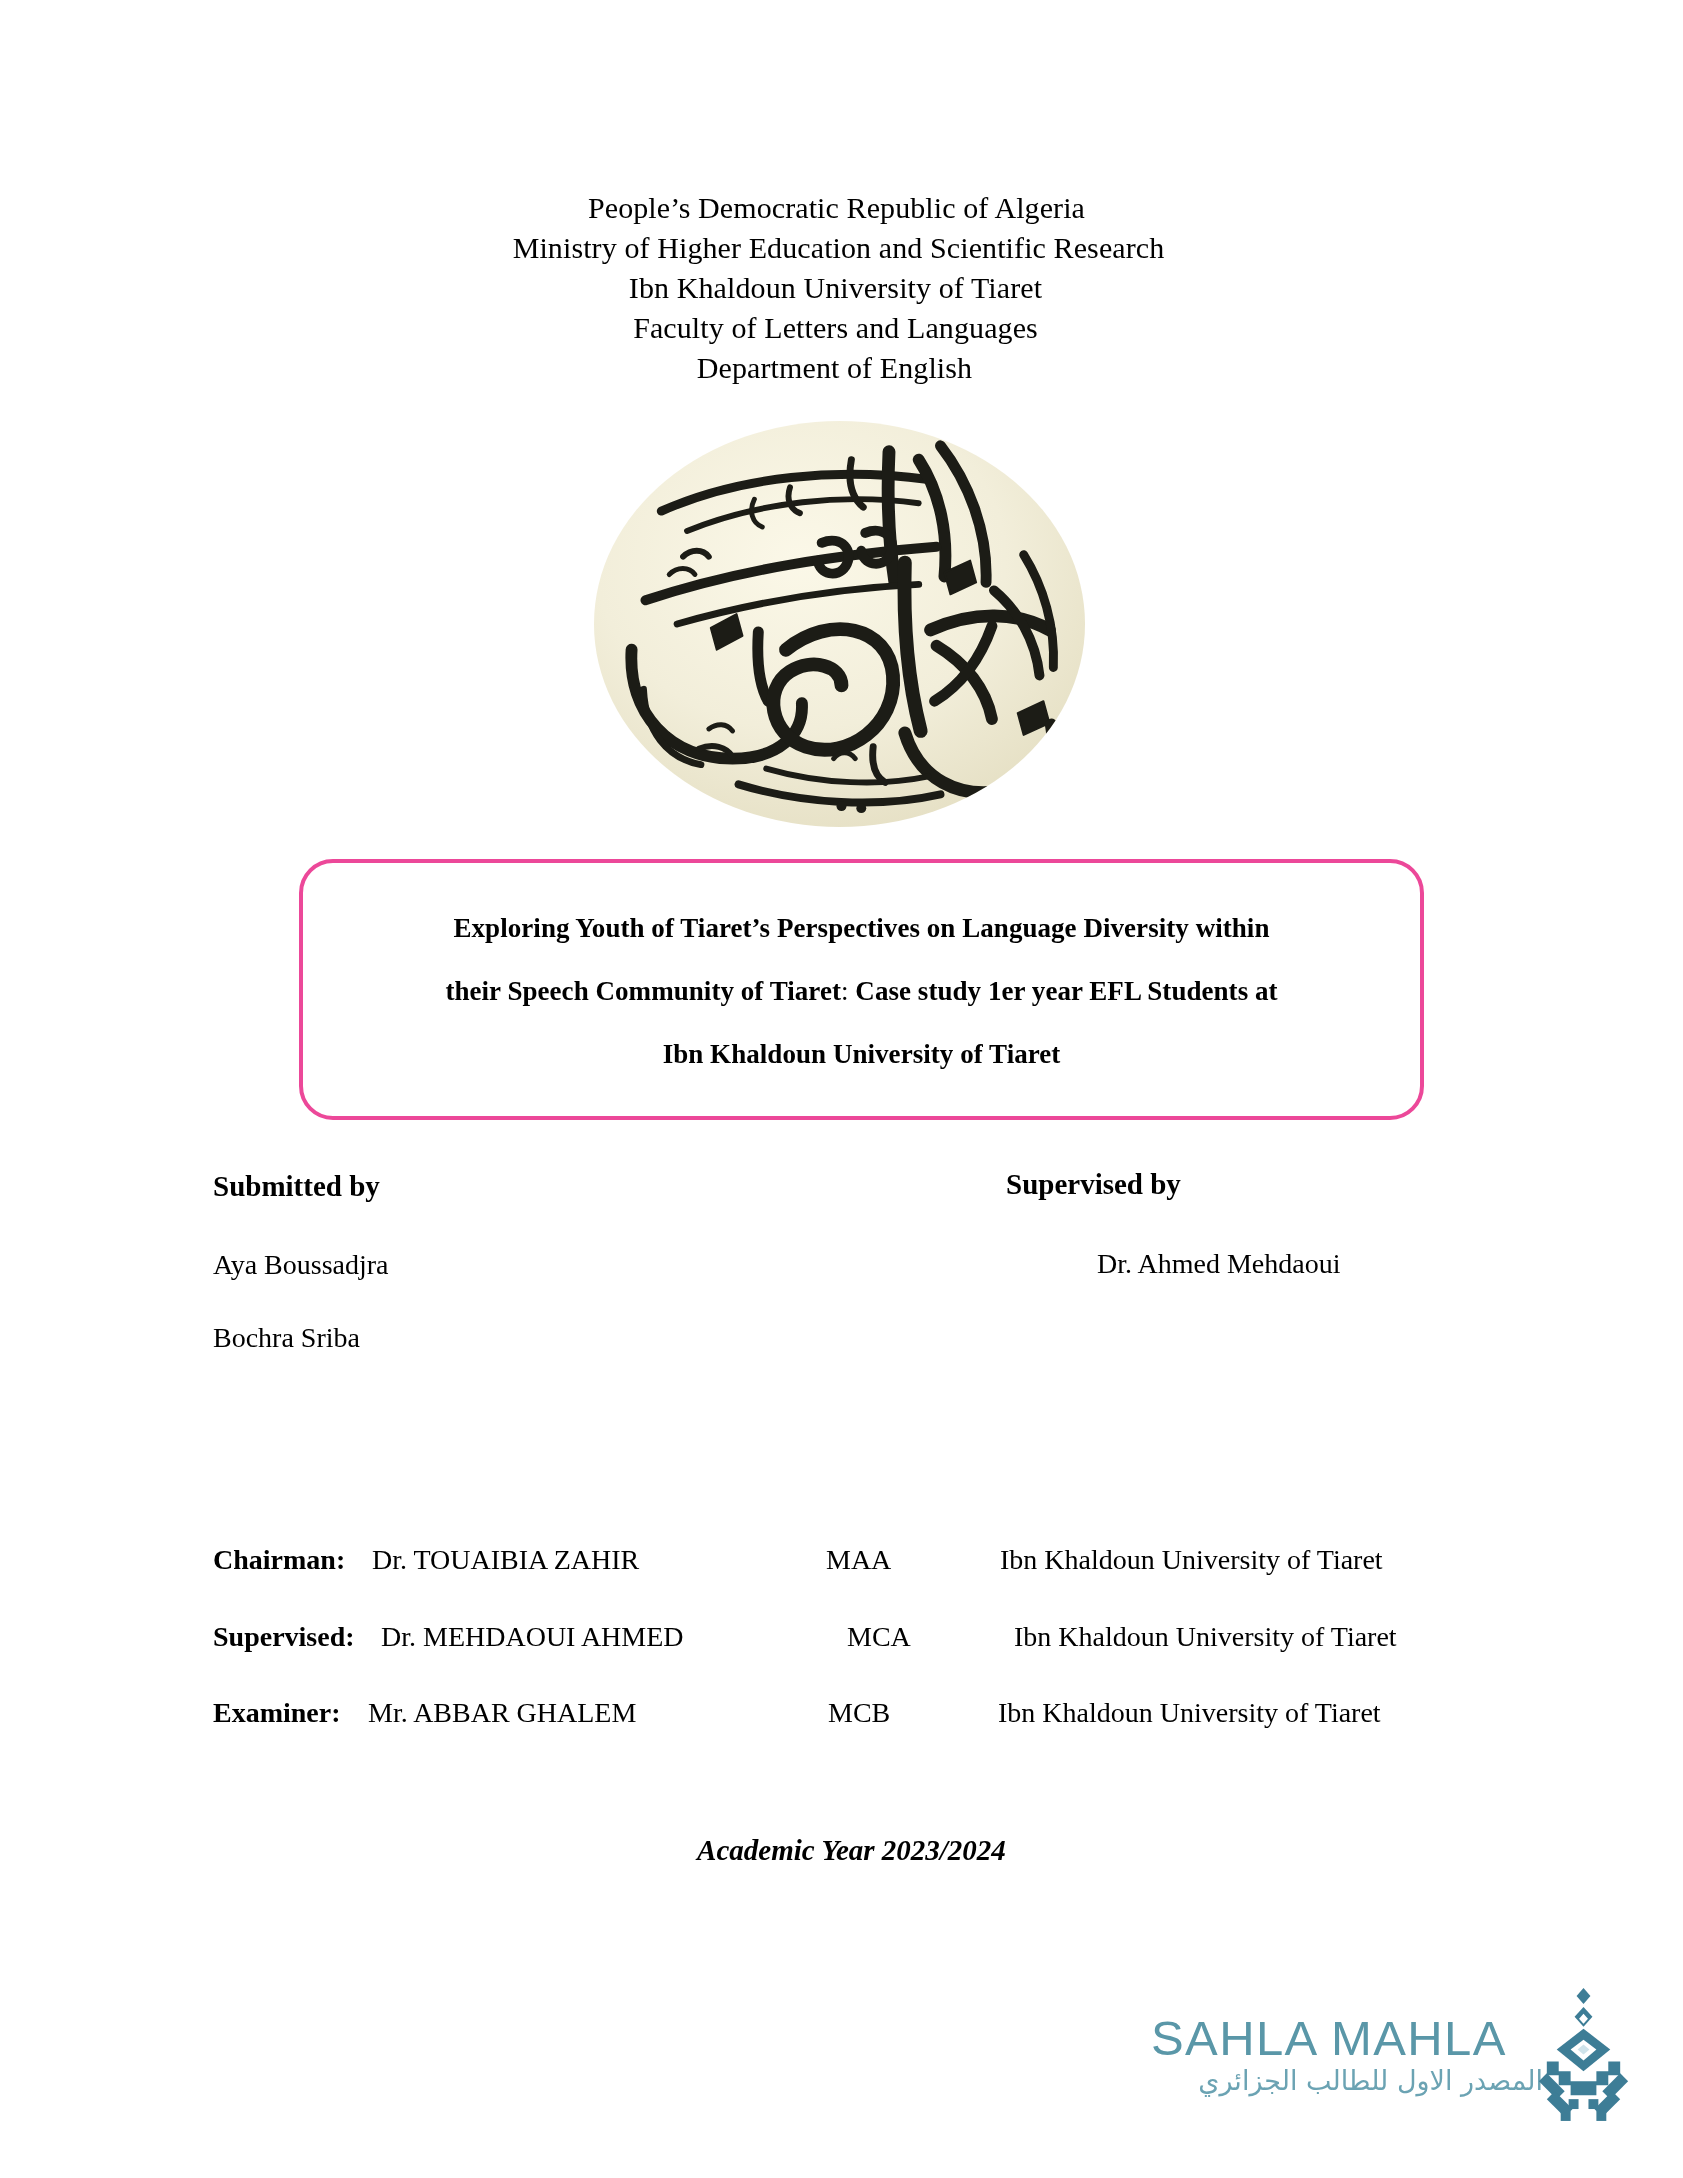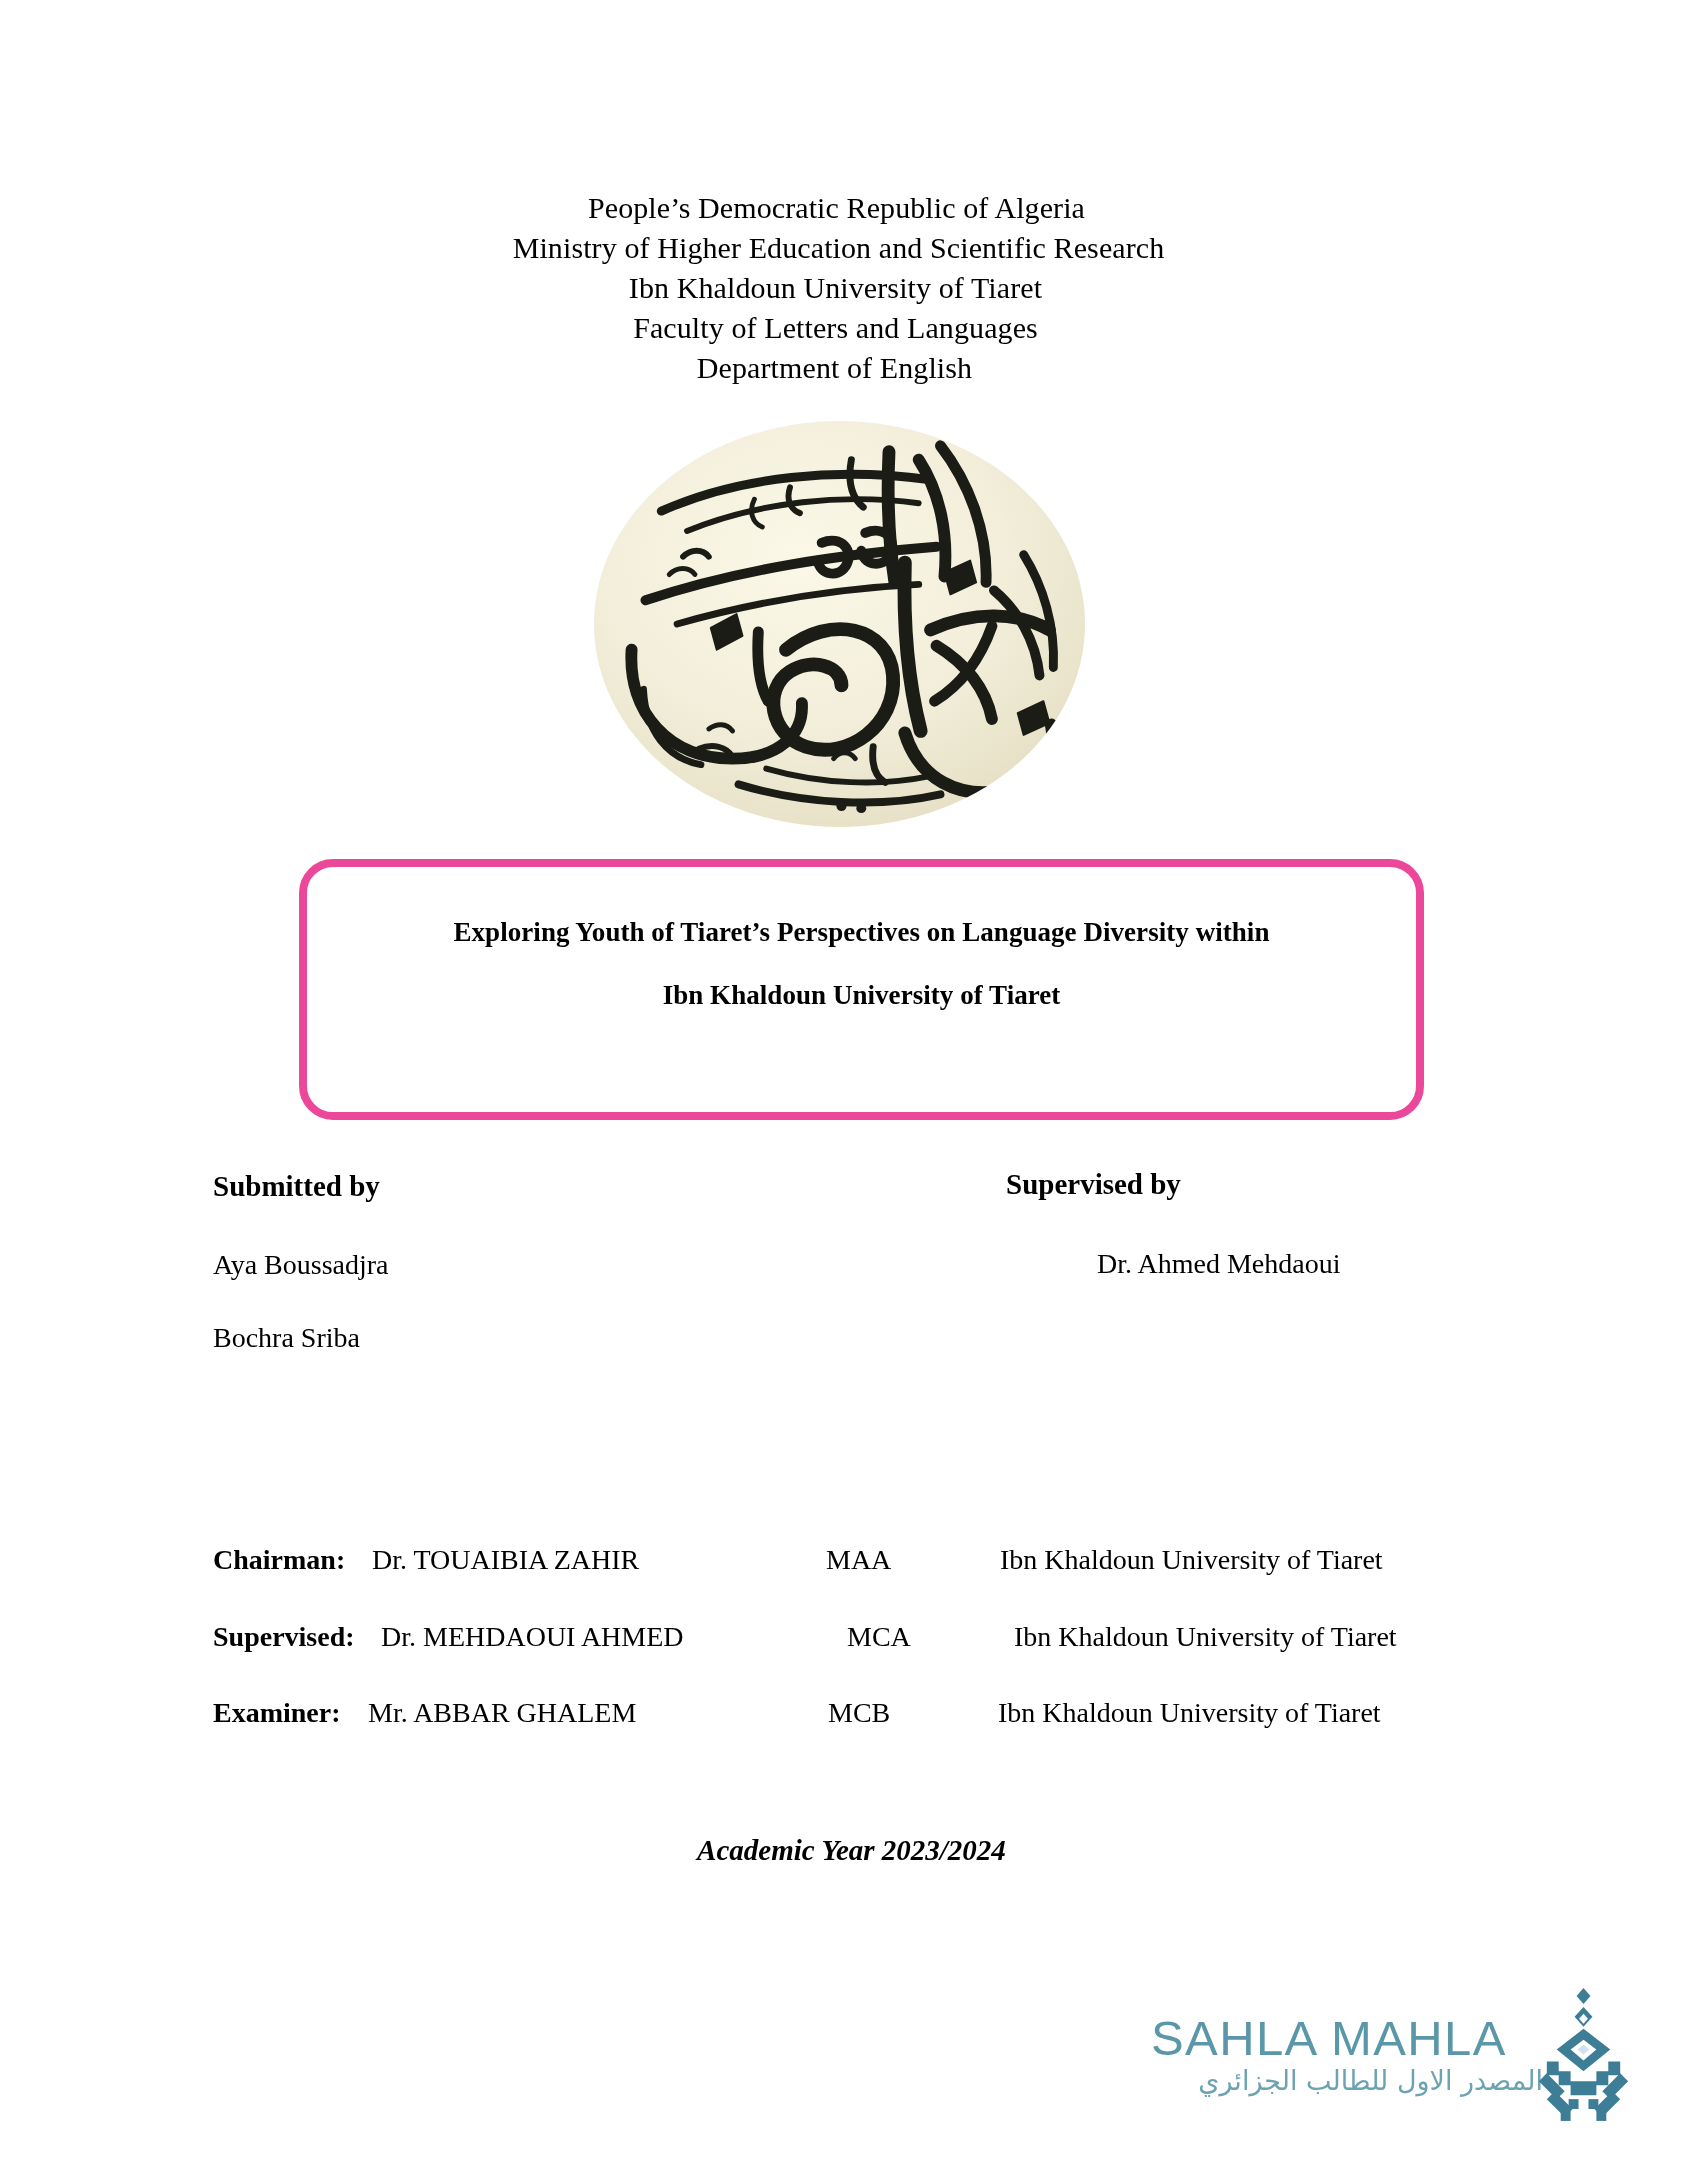--- a/index.html
+++ b/index.html
@@ -51,21 +51,21 @@
   }
   .emblem-svg { display: block; width: 495px; height: 416px; }
 
   
   .title-box {
     position: absolute;
     left: 299px;
     top: 859px;
     width: 1125px;
     height: 261px;
-    border: 8px solid #ec4899;
+    border: 4px solid #ec4899;
     border-radius: 34px;
     background: #ffffff;
     padding: 34px 46px 12px 46px;
   }
   .title-line {
     font-size: 27px;
     font-weight: bold;
     line-height: 63px;
     text-align: center;
     letter-spacing: 0.05px;
@@ -291,20 +291,21 @@
         <path d="M108,336 C122,330 136,334 142,344" stroke-width="6"></path>
         <path d="M118,316 C126,310 136,310 142,318" stroke-width="5"></path>
 
         <path d="M52,276 C54,318 76,346 110,352" stroke-width="7"></path>
       </g>
     </svg>
   </div>
 
   <div class="title-box">
     <div class="title-line">Exploring Youth of  Tiaret’s Perspectives on Language Diversity within</div>
+    <div class="title-line"><span>their Speech Community of Tiaret</span><span class="title-colon">:</span><span> Case study 1er year EFL Students at</span></div>
     <div class="title-line">Ibn Khaldoun University of Tiaret</div>
   </div>
 
   <div class="sub-head-left">Submitted by</div>
   <div class="sub-head-right">Supervised by</div>
 
   <div class="student-1">Aya Boussadjra</div>
   <div class="student-2">Bochra Sriba</div>
   <div class="supervisor-name">Dr. Ahmed Mehdaoui</div>
 

